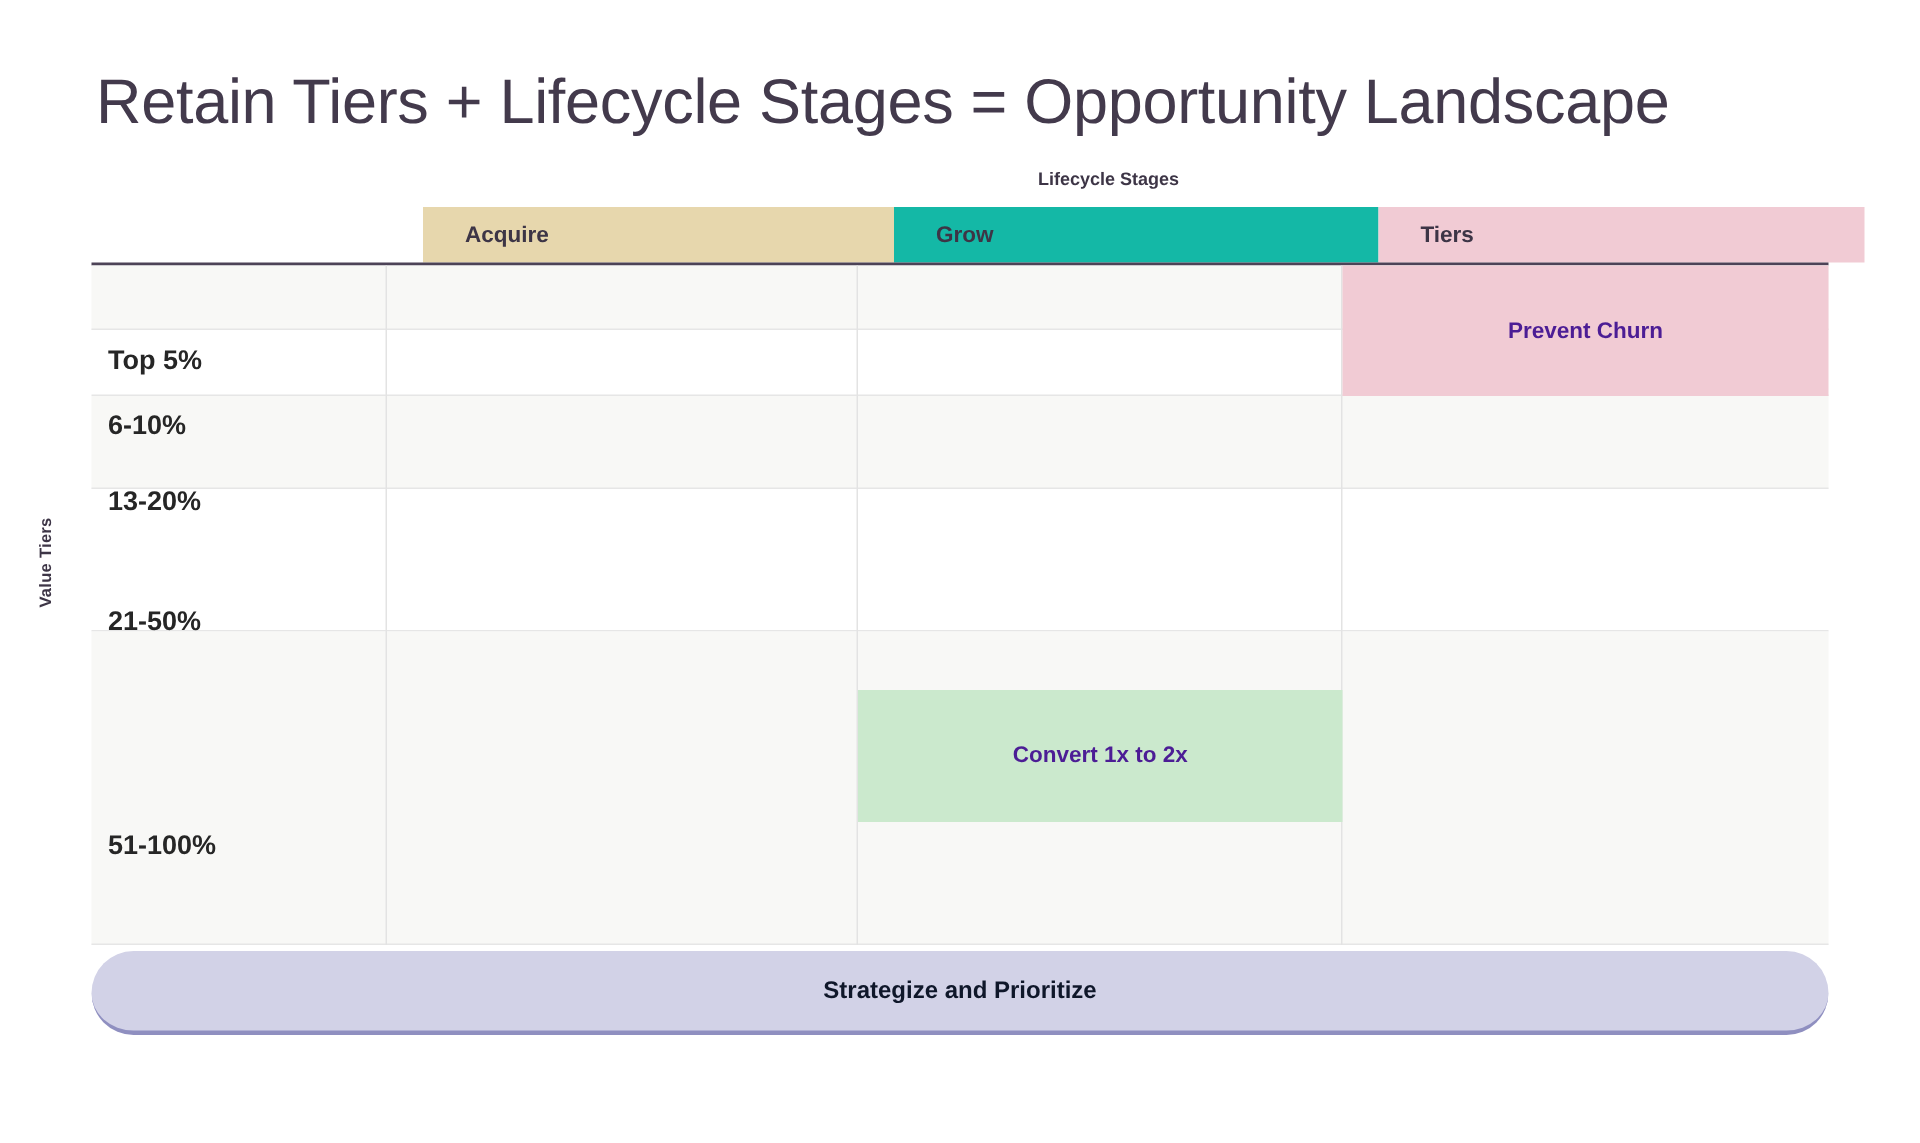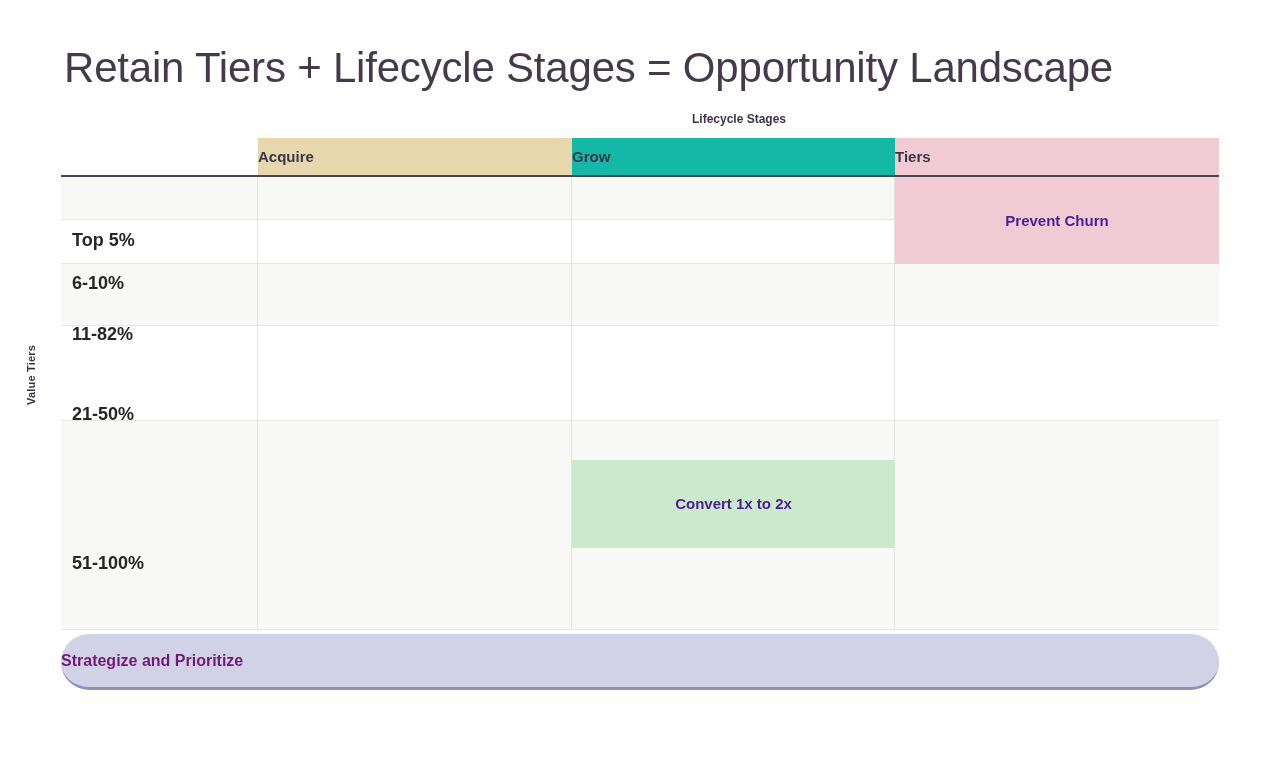--- a/index.html
+++ b/index.html
@@ -71,25 +71,26 @@
     top: 0;
     height: 37px;
     width: 100%;
   }
   .col-head {
     position: absolute;
     top: 0;
     height: 37px;
     display: flex;
     align-items: center;
-    padding-left: 0;
+    padding-left: 28px;
     box-sizing: border-box;
     font-size: 15px;
     font-weight: 700;
     color: #3d3546;
+    margin-left: 24px;
   }
   .col-head.c0 { left: 197px;  width: 314px; background: #e7d7ad; }
   .col-head.c1 { left: 511px;  width: 323px; background: #14b8a6; }
   .col-head.c2 { left: 834px;  width: 324px; background: #f1cbd4; }
 
   
   .header-rule {
     position: absolute;
     left: 0;
     top: 37px;
@@ -160,23 +161,24 @@
     position: absolute;
     left: 61px;
     top: 634px;
     width: 1158px;
     height: 56px;
     background: #d2d2e7;
     border-bottom: 3px solid #8f8fc0;
     box-sizing: border-box;
     display: flex;
     align-items: center;
+    justify-content: center;
     font-size: 16px;
     font-weight: 700;
-    color: #701a75;
+    color: #0f172a;
     border-radius: 28px;
   }
 </style>
 </head>
 <body>
 
 <div class="title">Retain Tiers + Lifecycle Stages = Opportunity Landscape</div>
 
 <div class="x-axis-label">Lifecycle Stages</div>
 <div class="y-axis-label">Value Tiers</div>
@@ -199,21 +201,21 @@
   <div class="body-grid">
 
     <div class="row-band shaded" style="top:0px;   height:43px;"></div>
     <div class="row-band plain" style="top:43px;  height:44px;"></div>
     <div class="row-band shaded" style="top:87px;  height:62px;"></div>
     <div class="row-band plain" style="top:149px; height:95px;"></div>
     <div class="row-band shaded" style="top:244px; height:209px;"></div>
 
     <div class="row-label" style="top:14px;">Top 5%</div>
     <div class="row-label" style="top:57px;">6-10%</div>
-    <div class="row-label" style="top:108px;">11-82%</div>
+    <div class="row-label" style="top:108px;">13-20%</div>
     <div class="row-label" style="top:188px;">21-50%</div>
     <div class="row-label" style="top:337px;">51-100%</div>
 
     <div class="vline" style="left:196px;"></div>
     <div class="vline" style="left:510px;"></div>
     <div class="vline" style="left:833px;"></div>
 
 
     <div class="block retain" style="left:834px; top:0px; width:324px; height:87px;">
       <div>Prevent Churn</div>

